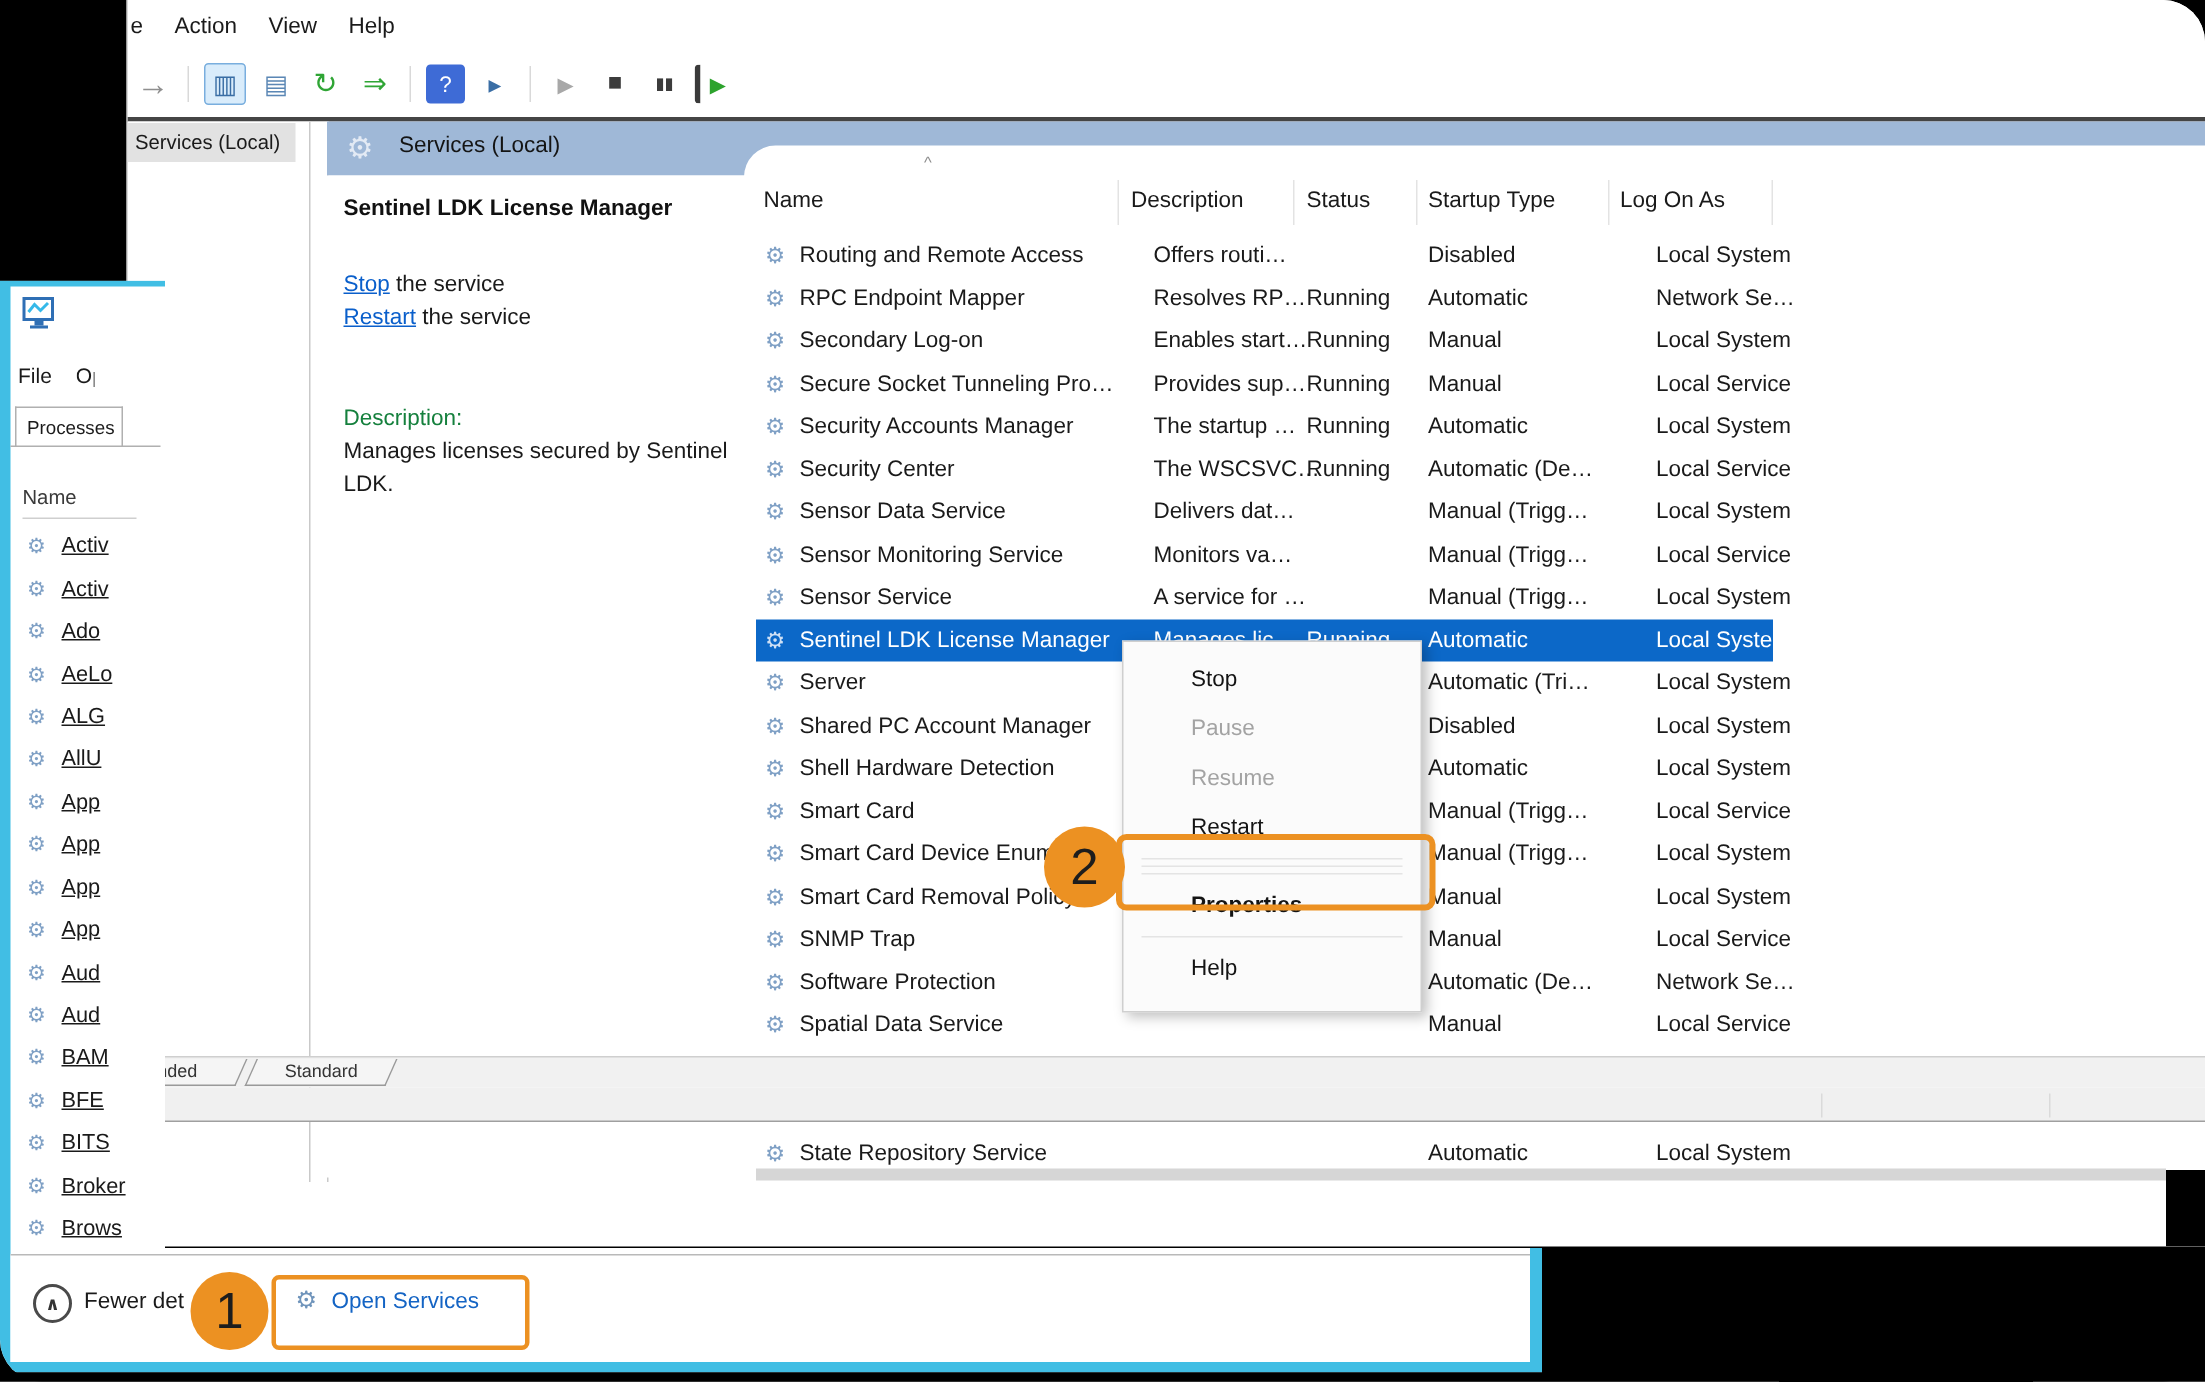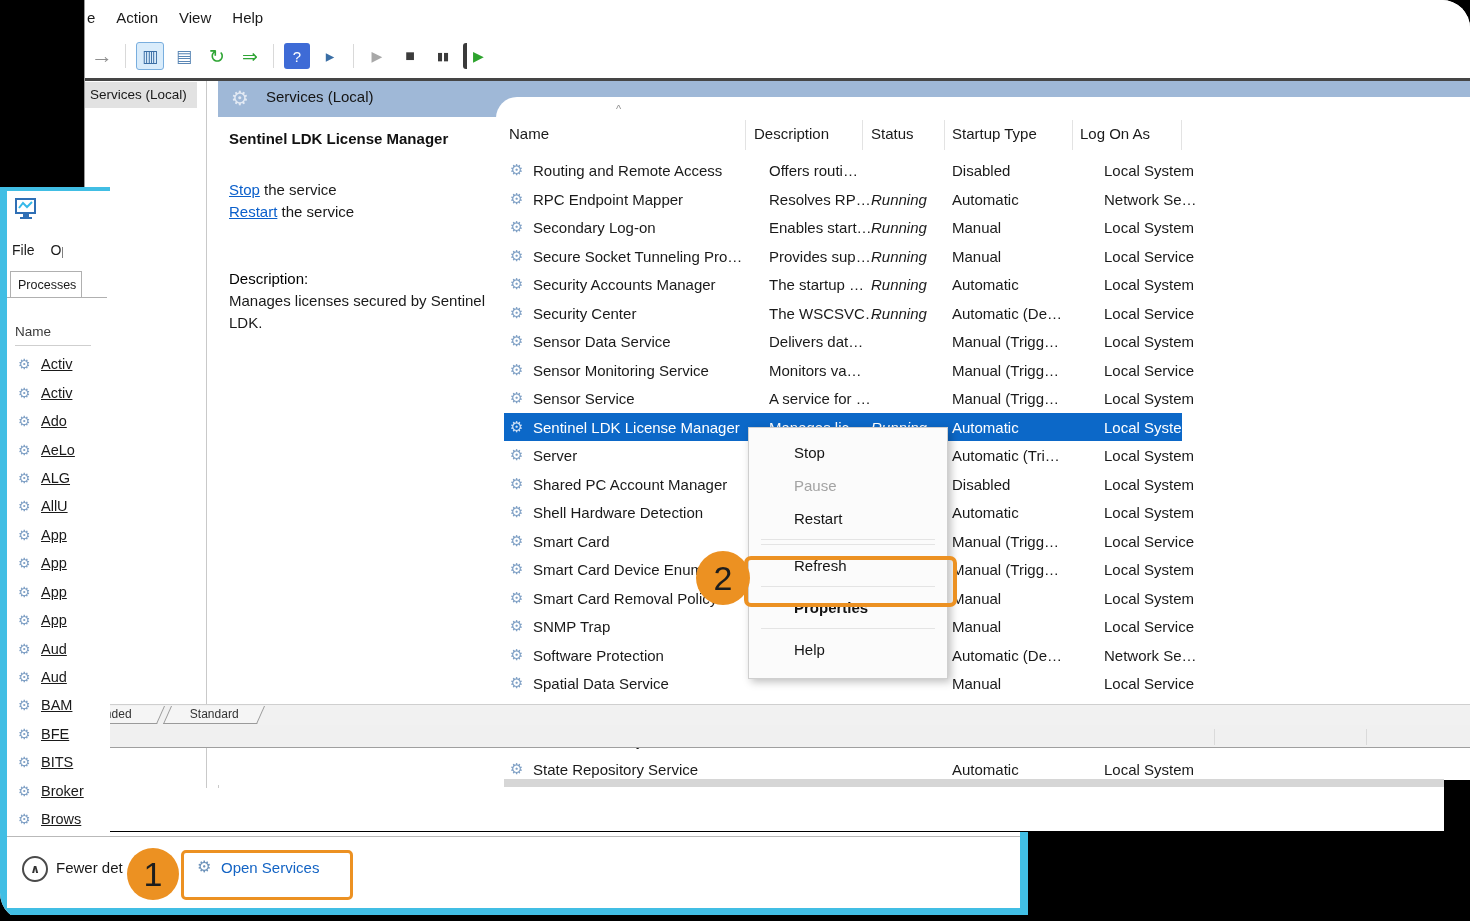--- a/index.html
+++ b/index.html
@@ -38,21 +38,21 @@
   #list-header{position:absolute;left:419px;top:118px;width:700px;height:34px;font-size:15px;color:#1a1a1a;}
   #list-header .hl{position:absolute;top:7px;}
   .colsep{position:absolute;top:2px;width:1px;height:30px;background:#e3e3e3;}
   #sort-caret{position:absolute;left:531px;top:103px;font-size:11px;color:#8f8f8f;}
   #rows{position:absolute;left:419px;top:156px;width:678px;}
   .svc-row{position:relative;height:28.5px;width:678px;font-size:15px;color:#1a1a1a;}
   .svc-row span{position:absolute;top:50%;transform:translateY(-50%);white-space:nowrap;}
   .svc-row .gear{left:6px;font-size:15px;color:#7fa0c5;}
   .svc-row .c-name{left:29px;}
   .svc-row .c-desc{left:265px;}
-  .svc-row .c-status{left:367px;font-style:italic;}
+  .svc-row .c-status{left:367px;}
   .svc-row .c-startup{left:448px;}
   .svc-row .c-logon{left:600px;}
   .svc-row.selected{background:#0c68c8;color:#fff;}
   .svc-row.selected .gear{color:#cfe0f5;}
   #hscroll{position:absolute;left:419px;top:779px;width:940px;height:8px;background:#d6d6d6;}
   
   #tabbar{position:absolute;left:0;right:0;top:704px;height:20px;background:#f1f1f1;
     border-top:1px solid #cfcfcf;}
   .mmc-tab{position:absolute;top:1px;height:17px;background:#f5f5f5;border:1px solid #9a9a9a;
     border-top:none;transform:skewX(-24deg);}
@@ -156,21 +156,21 @@
     <div id="rounded-panel"></div>
     <div id="content"></div>
 
     <div id="svc-title" style="position:absolute;left:144px;top:130px;font-weight:bold;font-size:15px;color:#111;">Sentinel LDK License Manager</div>
     <div class="dln" style="top:181px;left:144px;font-size:15px;color:#1a1a1a;">
       <a href="#" style="color:#0a5fcb;">Stop</a><span> the service</span>
     </div>
     <div class="dln" style="top:203px;left:144px;font-size:15px;color:#1a1a1a;">
       <a href="#" style="color:#0a5fcb;">Restart</a><span> the service</span>
     </div>
-    <div class="dln" style="top:270px;left:144px;font-size:15px;color:#000000;">Description:</div>
+    <div class="dln" style="top:270px;left:144px;font-size:15px;color:#15803d;">Description:</div>
     <div class="dln" style="top:292px;left:144px;font-size:15px;color:#1a1a1a;">Manages licenses secured by Sentinel</div>
     <div class="dln" style="top:314px;left:144px;font-size:15px;color:#1a1a1a;">LDK.</div>
 
     <div id="sort-caret">^</div>
     <div id="list-header">
       <span class="hl" style="left:5px;">Name</span>
       <span class="hl" style="left:250px;">Description</span>
       <span class="hl" style="left:367px;">Status</span>
       <span class="hl" style="left:448px;">Startup Type</span>
       <span class="hl" style="left:576px;">Log On As</span>
@@ -381,30 +381,30 @@
   <div id="ctx">
 
       <div class="ctx-item">
         <span>Stop</span>
         <span class="arrow"></span>
       </div>
       <div class="ctx-item disabled">
         <span>Pause</span>
         <span class="arrow"></span>
       </div>
+      <div class="ctx-item disabled">
+        <span>Resume</span>
+        <span class="arrow"></span>
+      </div>
       <div class="ctx-item hl">
         <span>Restart</span>
         <span class="arrow"></span>
       </div>
       <div class="ctx-sep"></div>
       <div class="ctx-sep"></div>
-      <div class="ctx-item">
-        <span>Refresh</span>
-        <span class="arrow"></span>
-      </div>
       <div class="ctx-sep"></div>
       <div class="ctx-item bold">
         <span>Properties</span>
         <span class="arrow"></span>
       </div>
       <div class="ctx-sep"></div>
       <div class="ctx-item">
         <span>Help</span>
         <span class="arrow"></span>
       </div>

